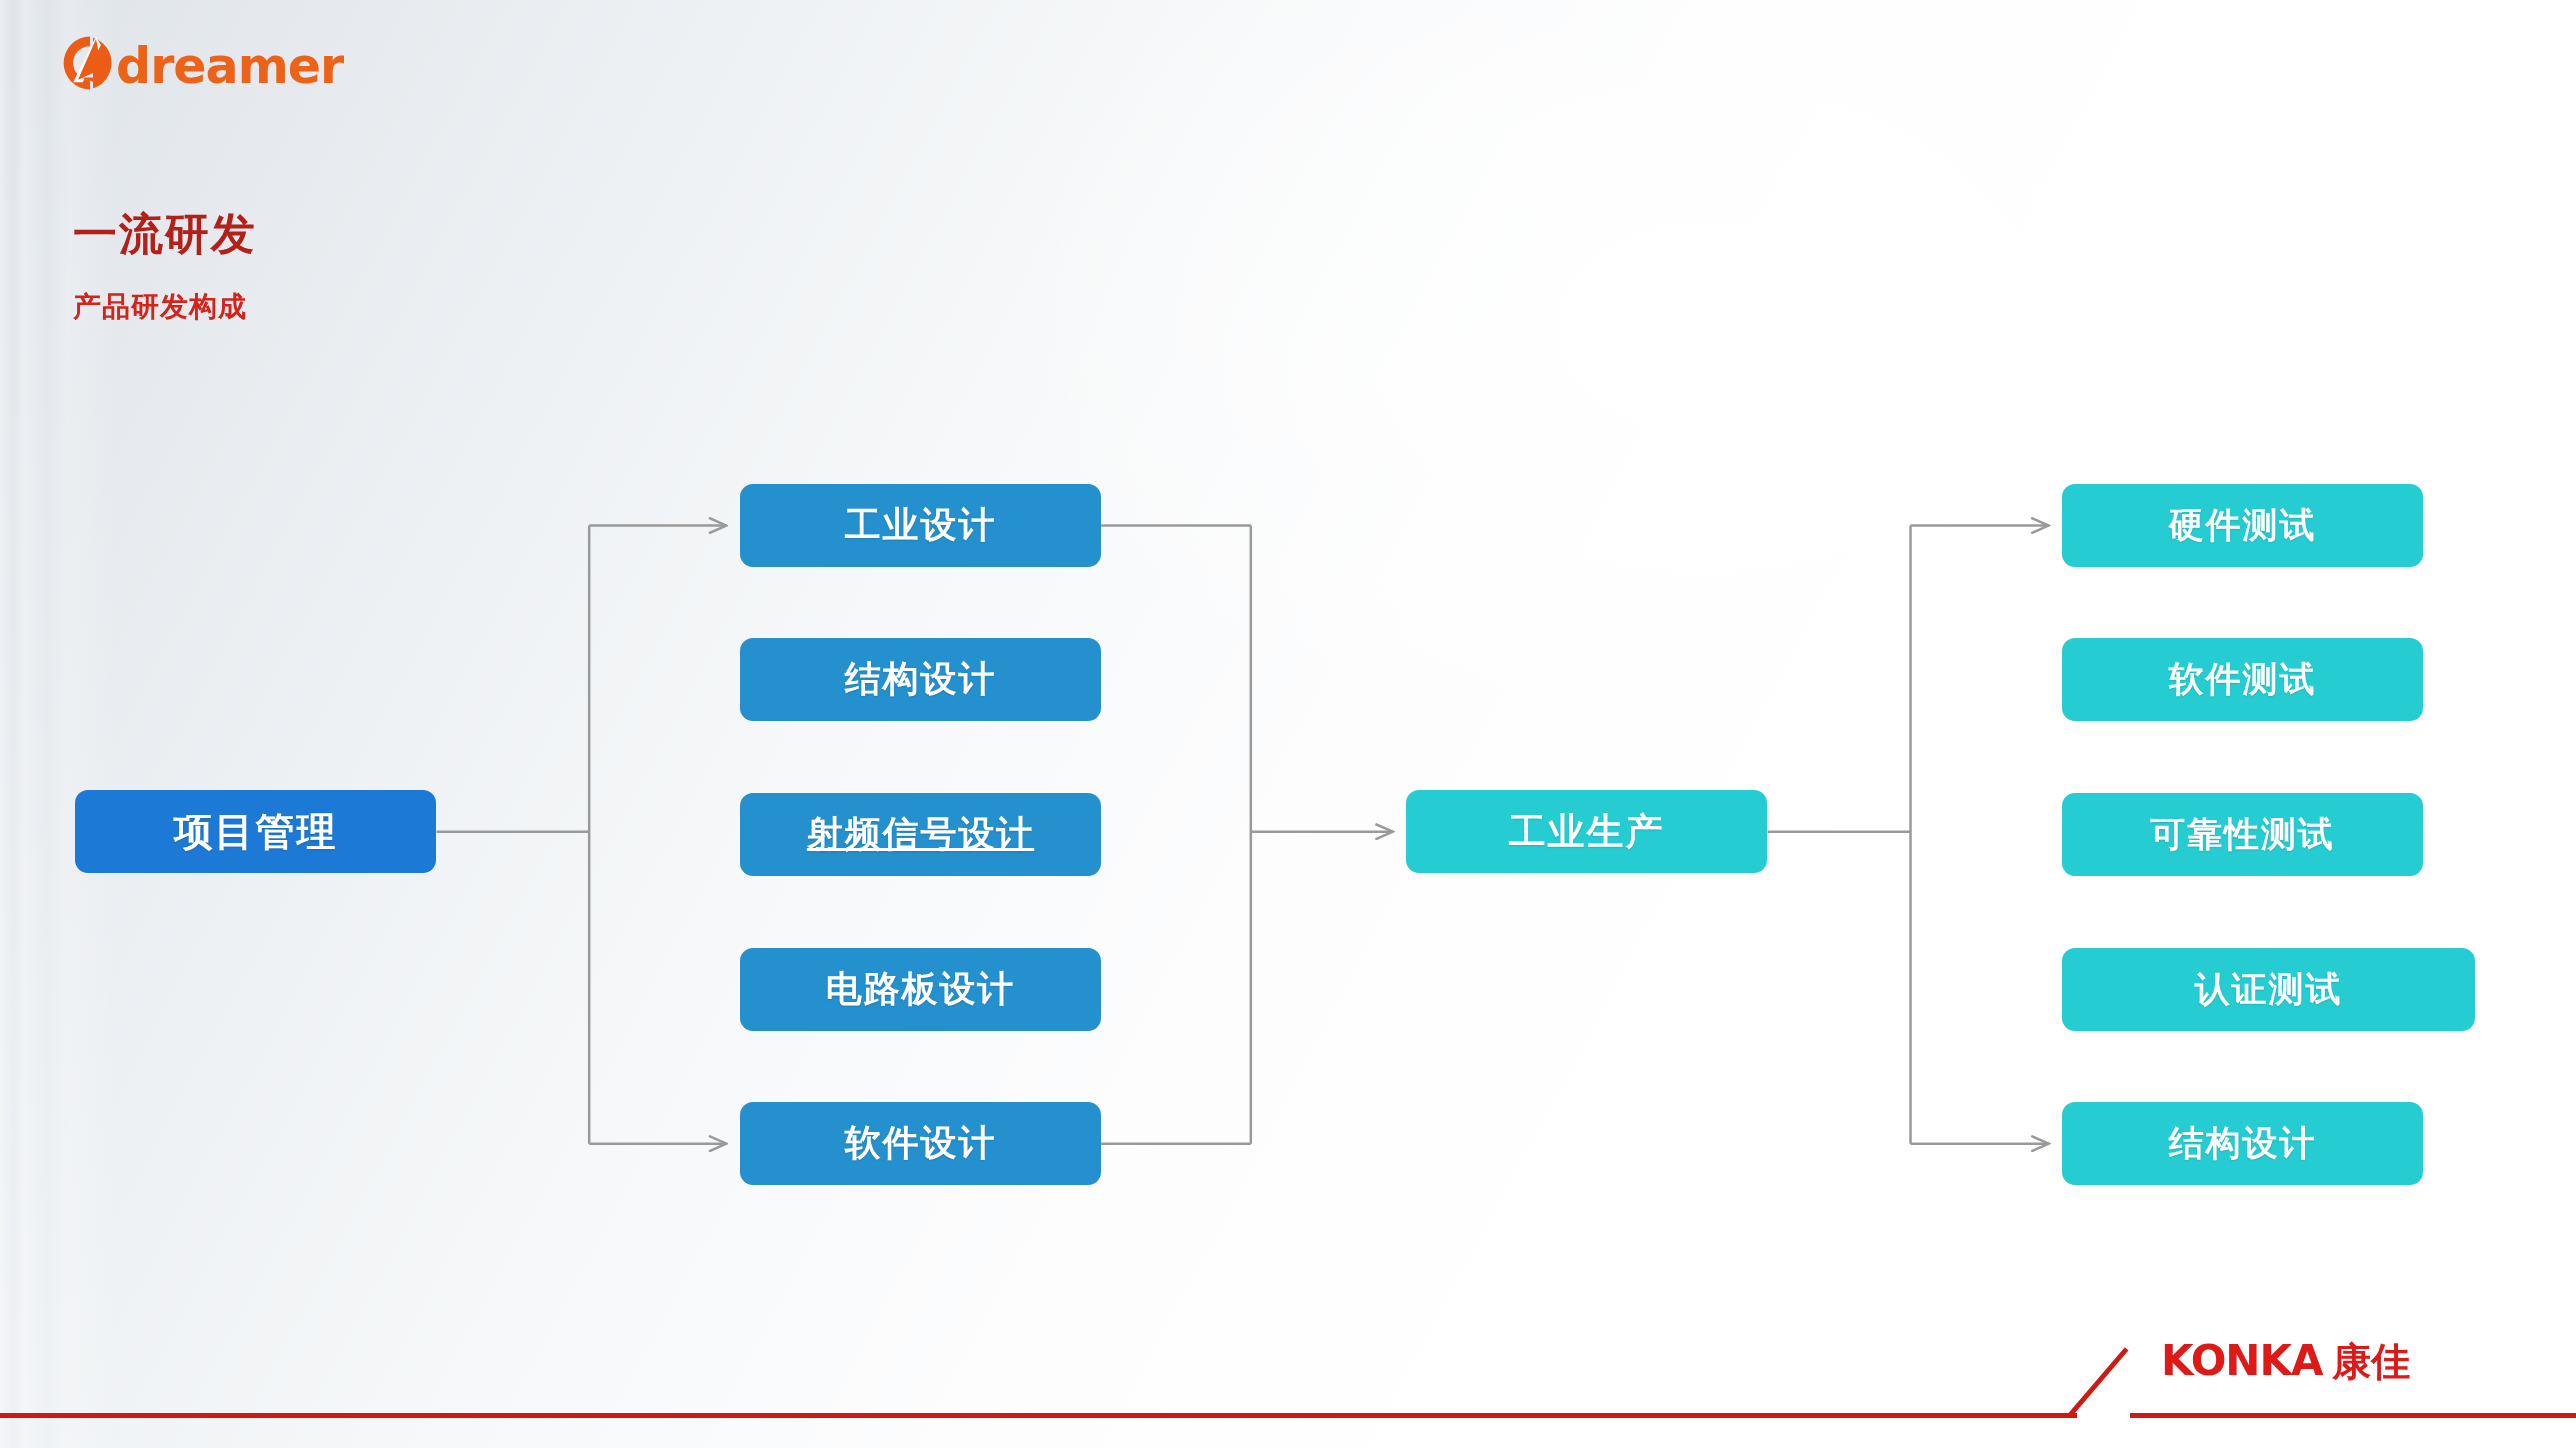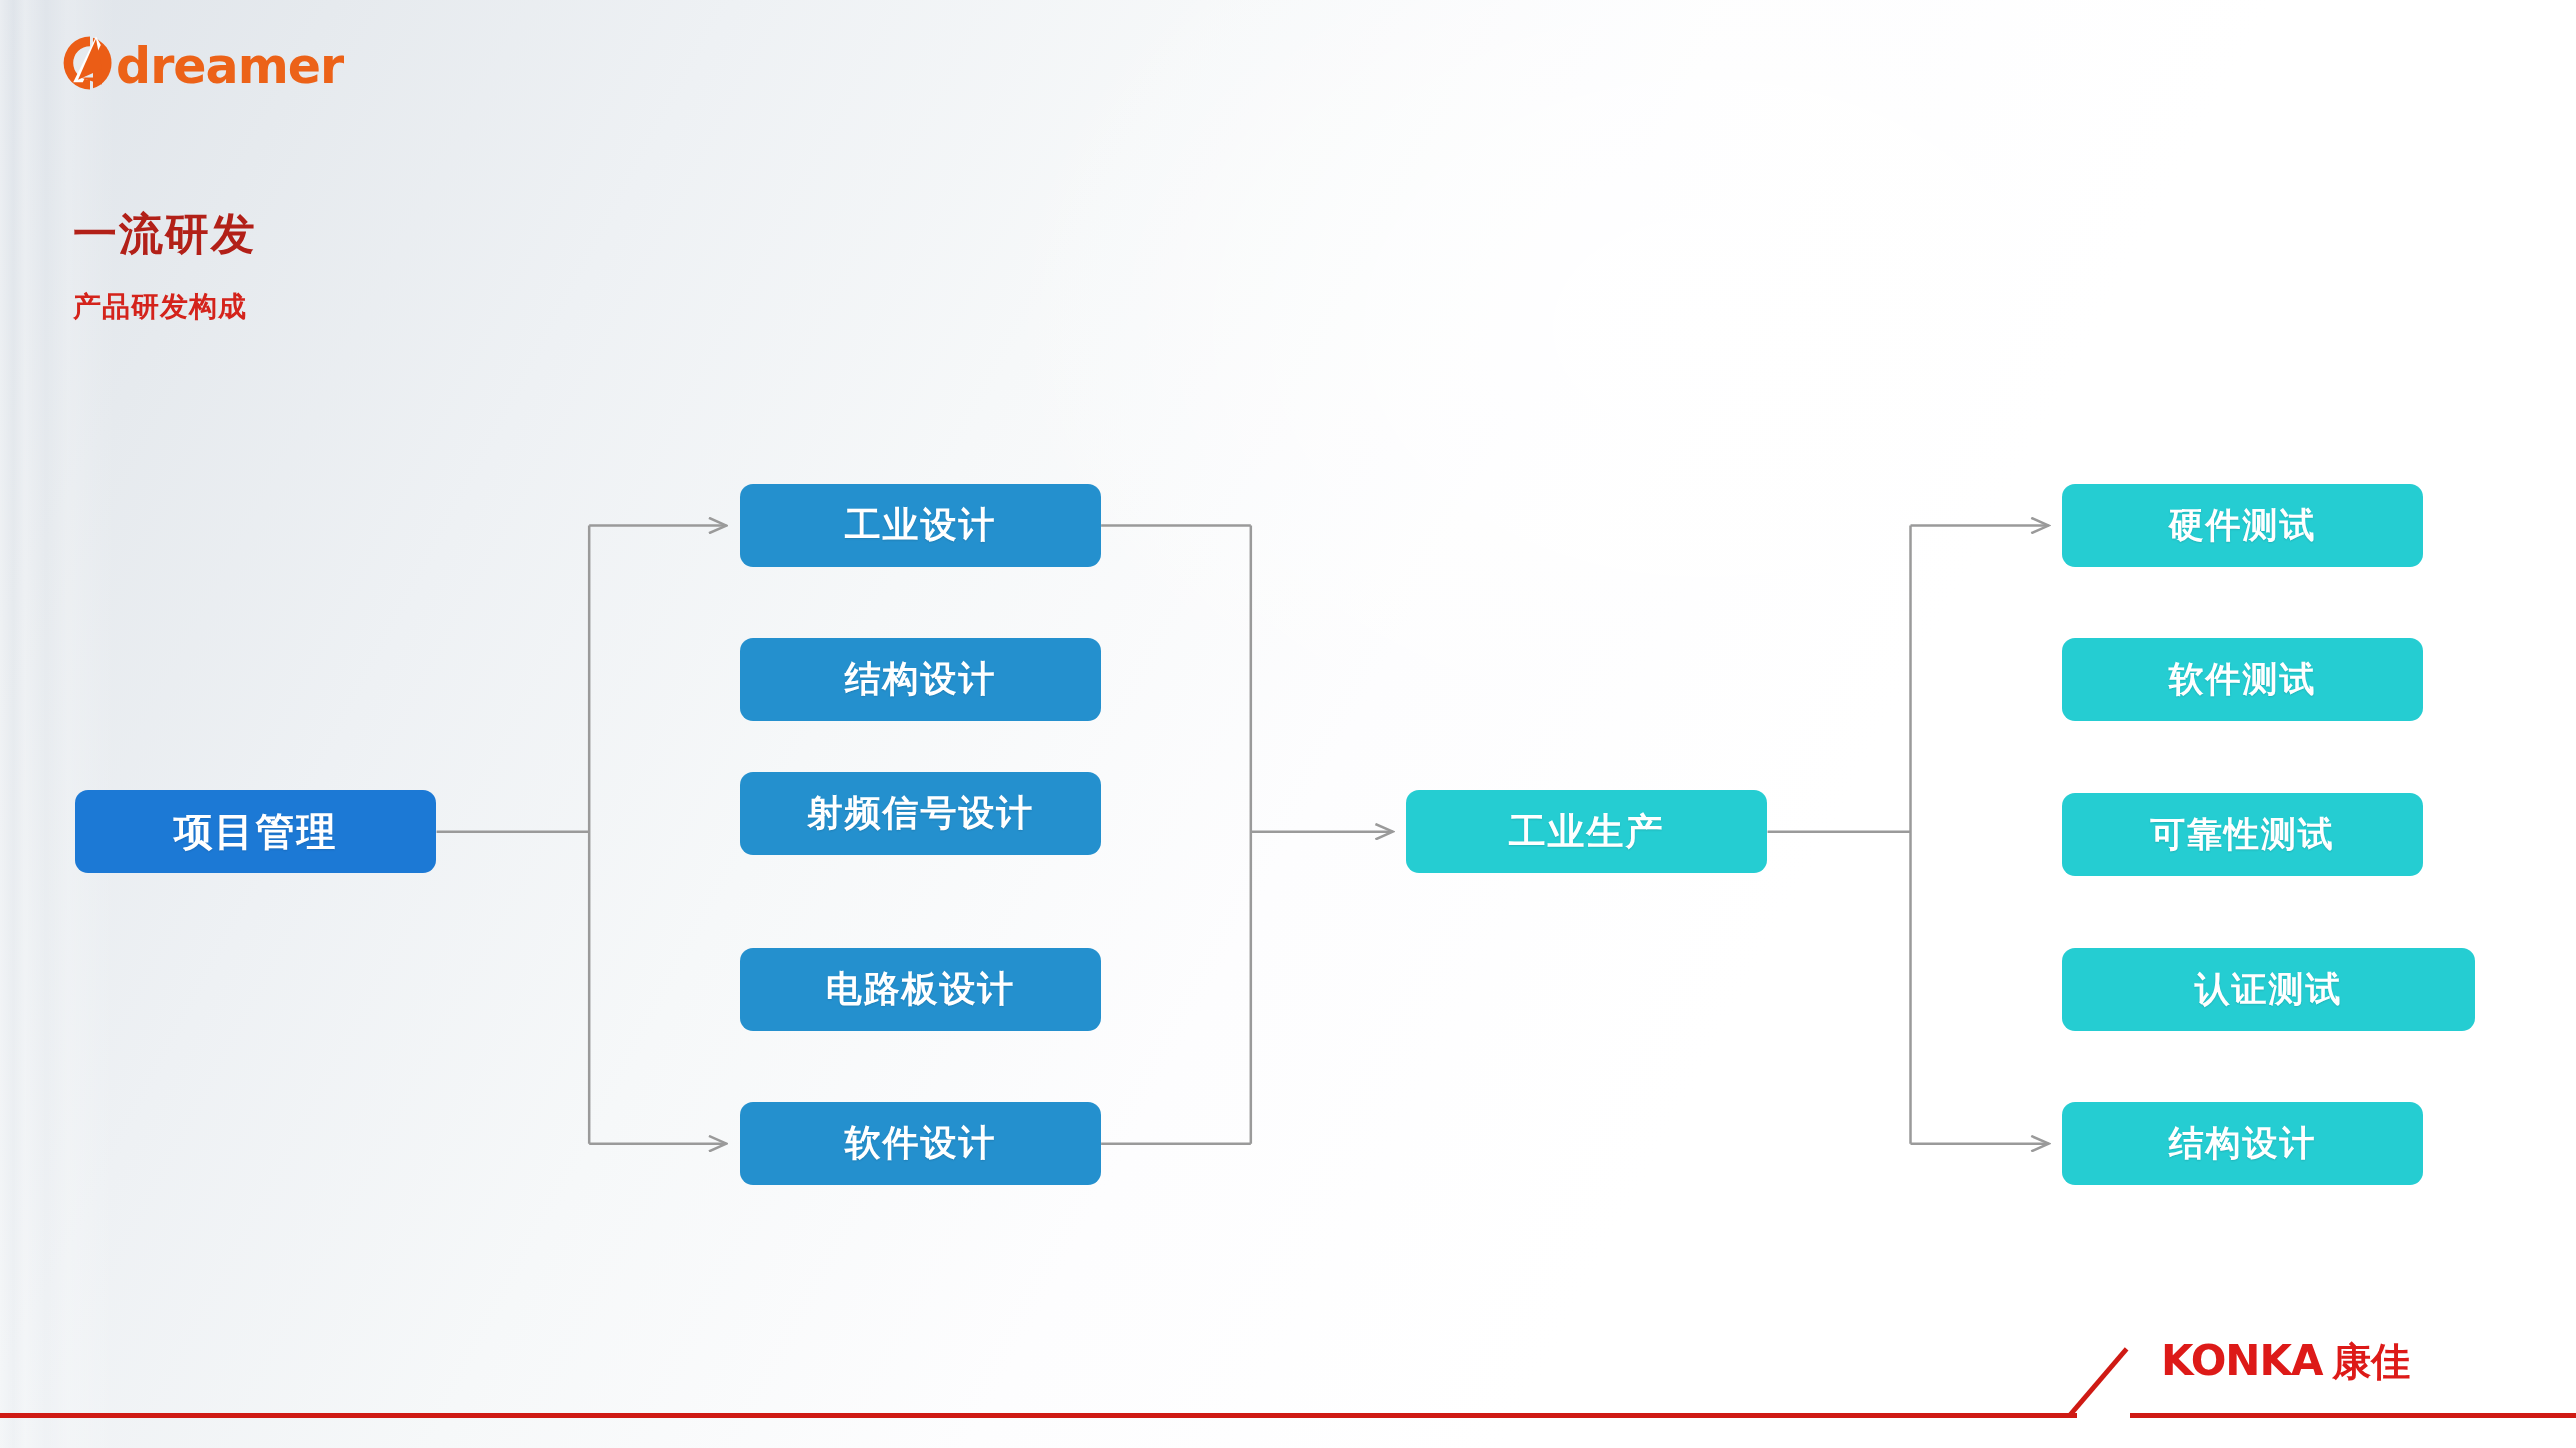--- a/index.html
+++ b/index.html
@@ -238,21 +238,21 @@
     <div class="node darkblue stage-root" style="left:75px; top:790px; width:361px; height:83px;">
       <span>项目管理</span>
     </div>
 
     <div class="node blue stage-mid" style="left:740px; top:484px; width:361px; height:83px;">
       <span>工业设计</span>
     </div>
     <div class="node blue stage-mid" style="left:740px; top:638px; width:361px; height:83px;">
       <span>结构设计</span>
     </div>
-    <div class="node blue stage-mid" style="left:740px; top:772px; width:361px; height:83px;">
+    <div class="node blue stage-mid" style="left:740px; top:793px; width:361px; height:83px;text-decoration:underline;">
       <span>射频信号设计</span>
     </div>
     <div class="node blue stage-mid" style="left:740px; top:948px; width:361px; height:83px;">
       <span>电路板设计</span>
     </div>
     <div class="node blue stage-mid" style="left:740px; top:1102px; width:361px; height:83px;">
       <span>软件设计</span>
     </div>
 
     <div class="node teal stage-prod" style="left:1406px; top:790px; width:361px; height:83px;">

